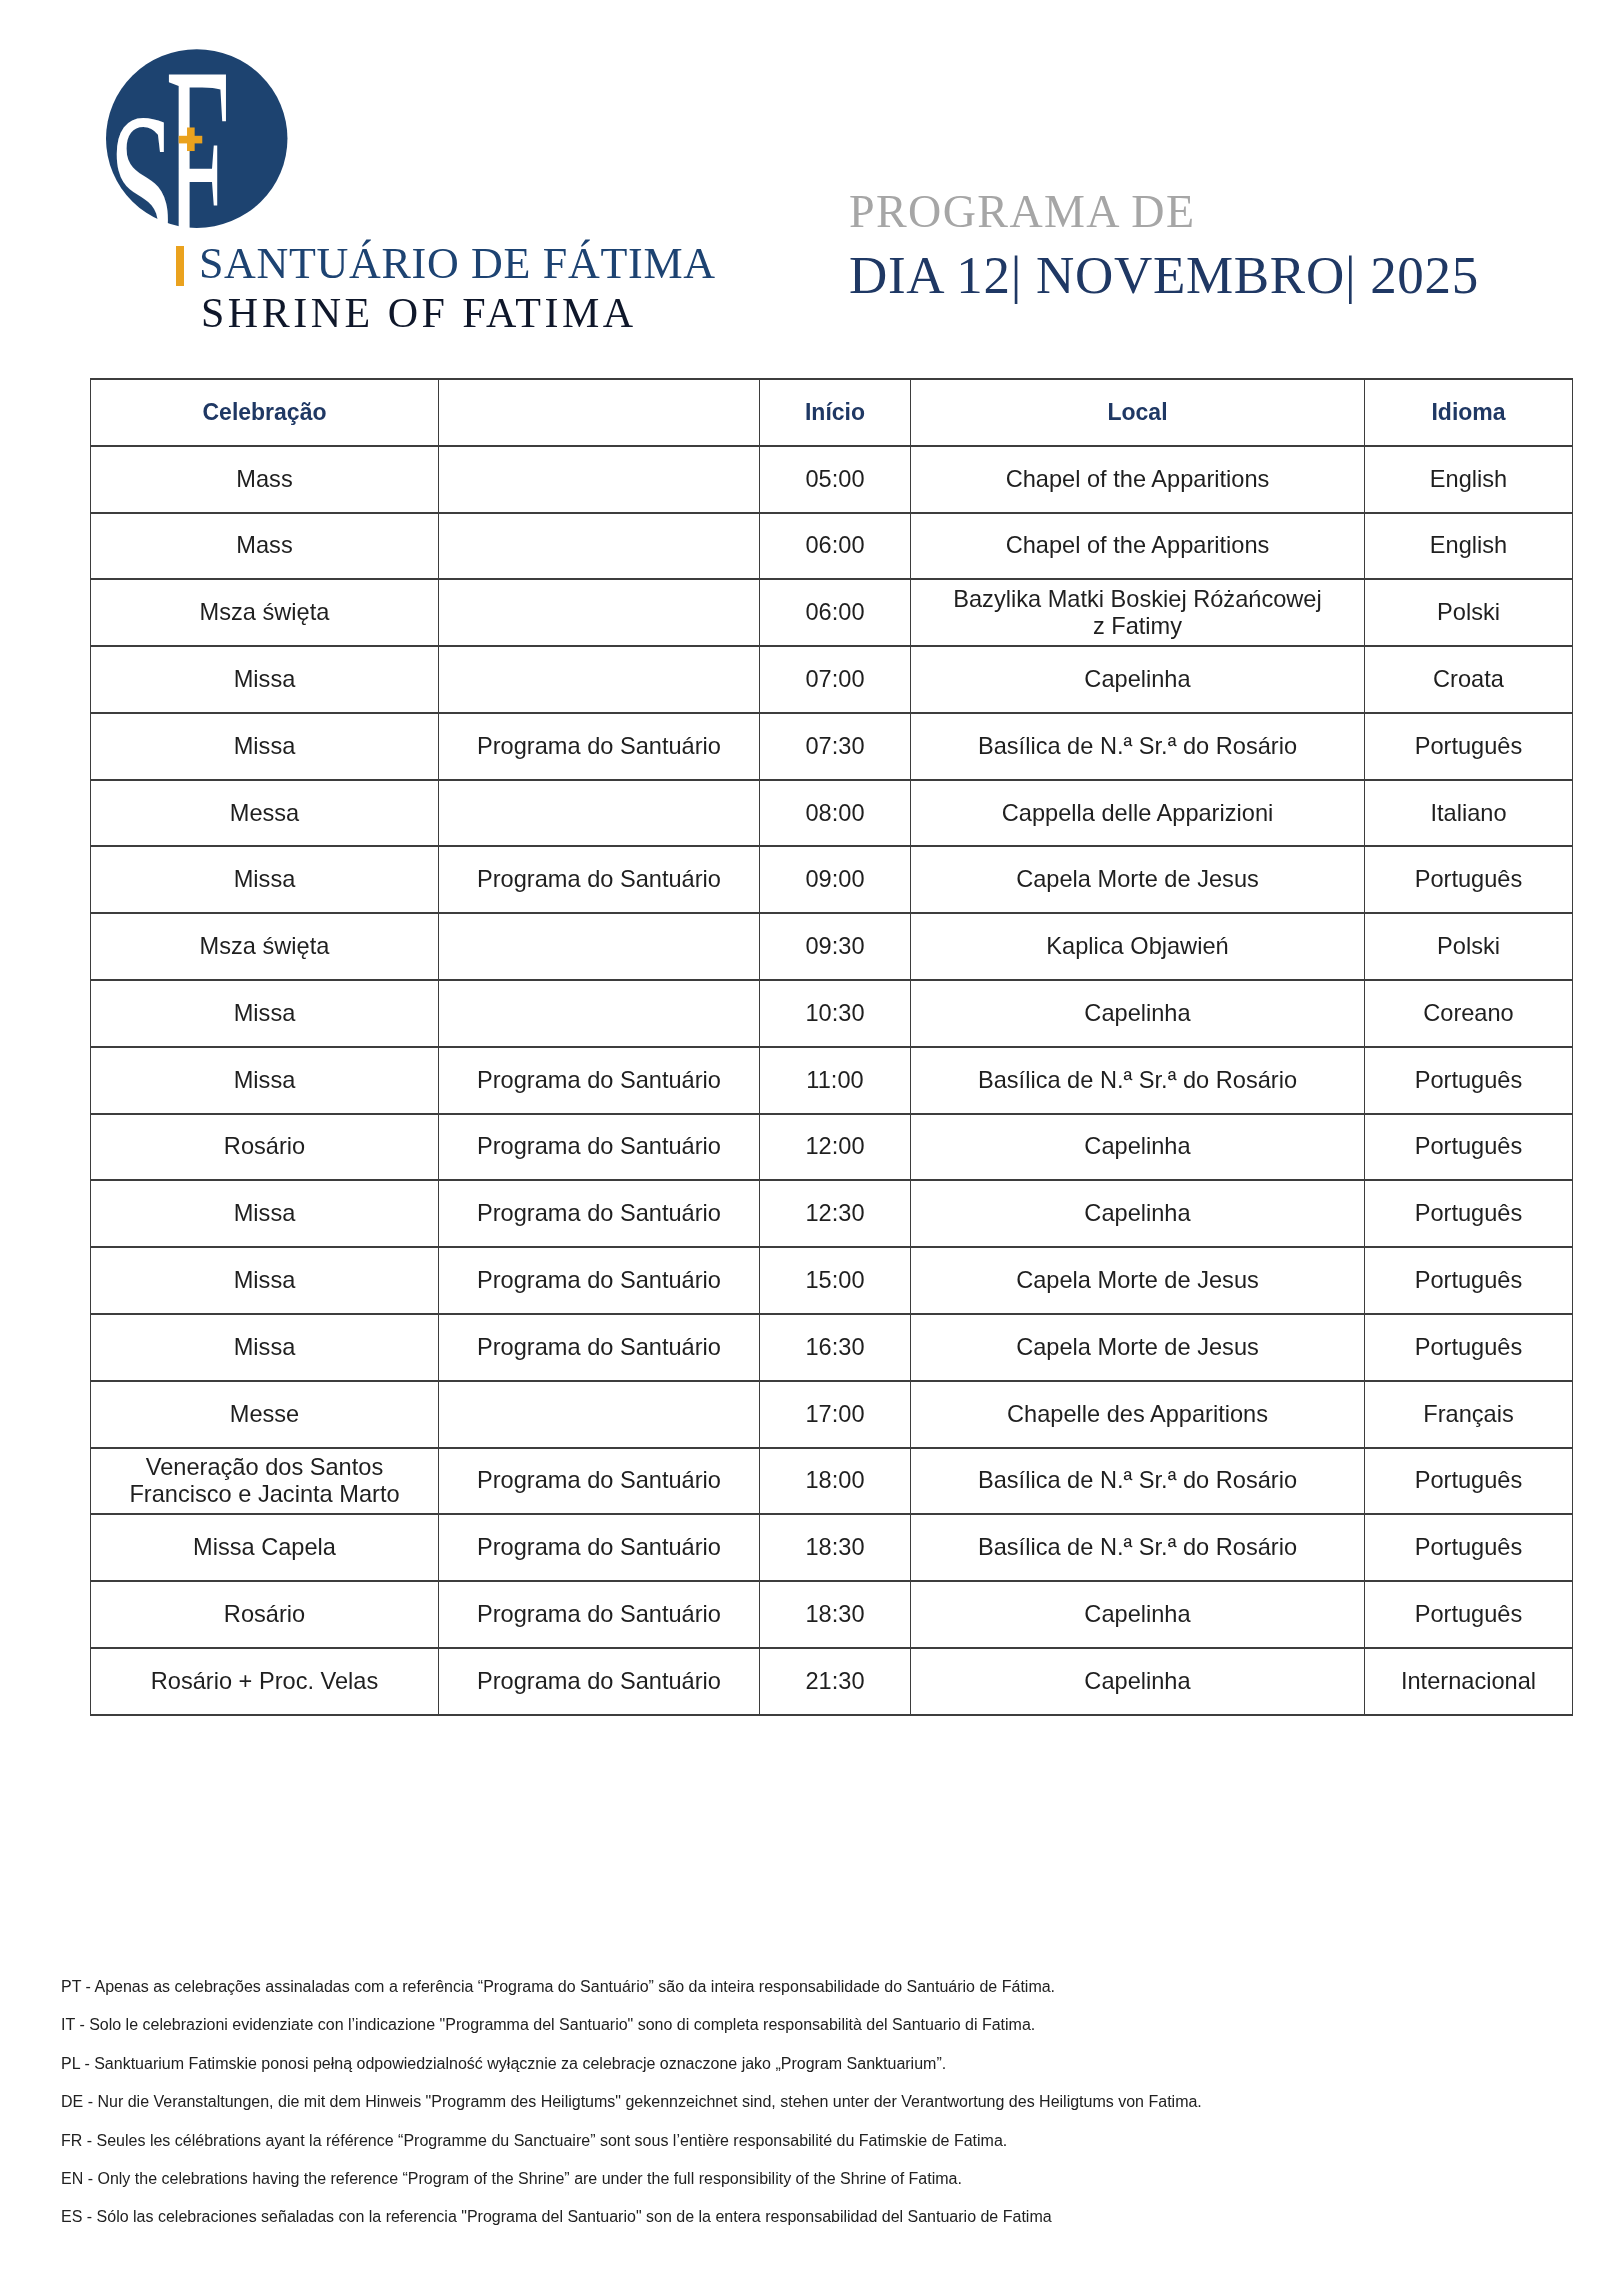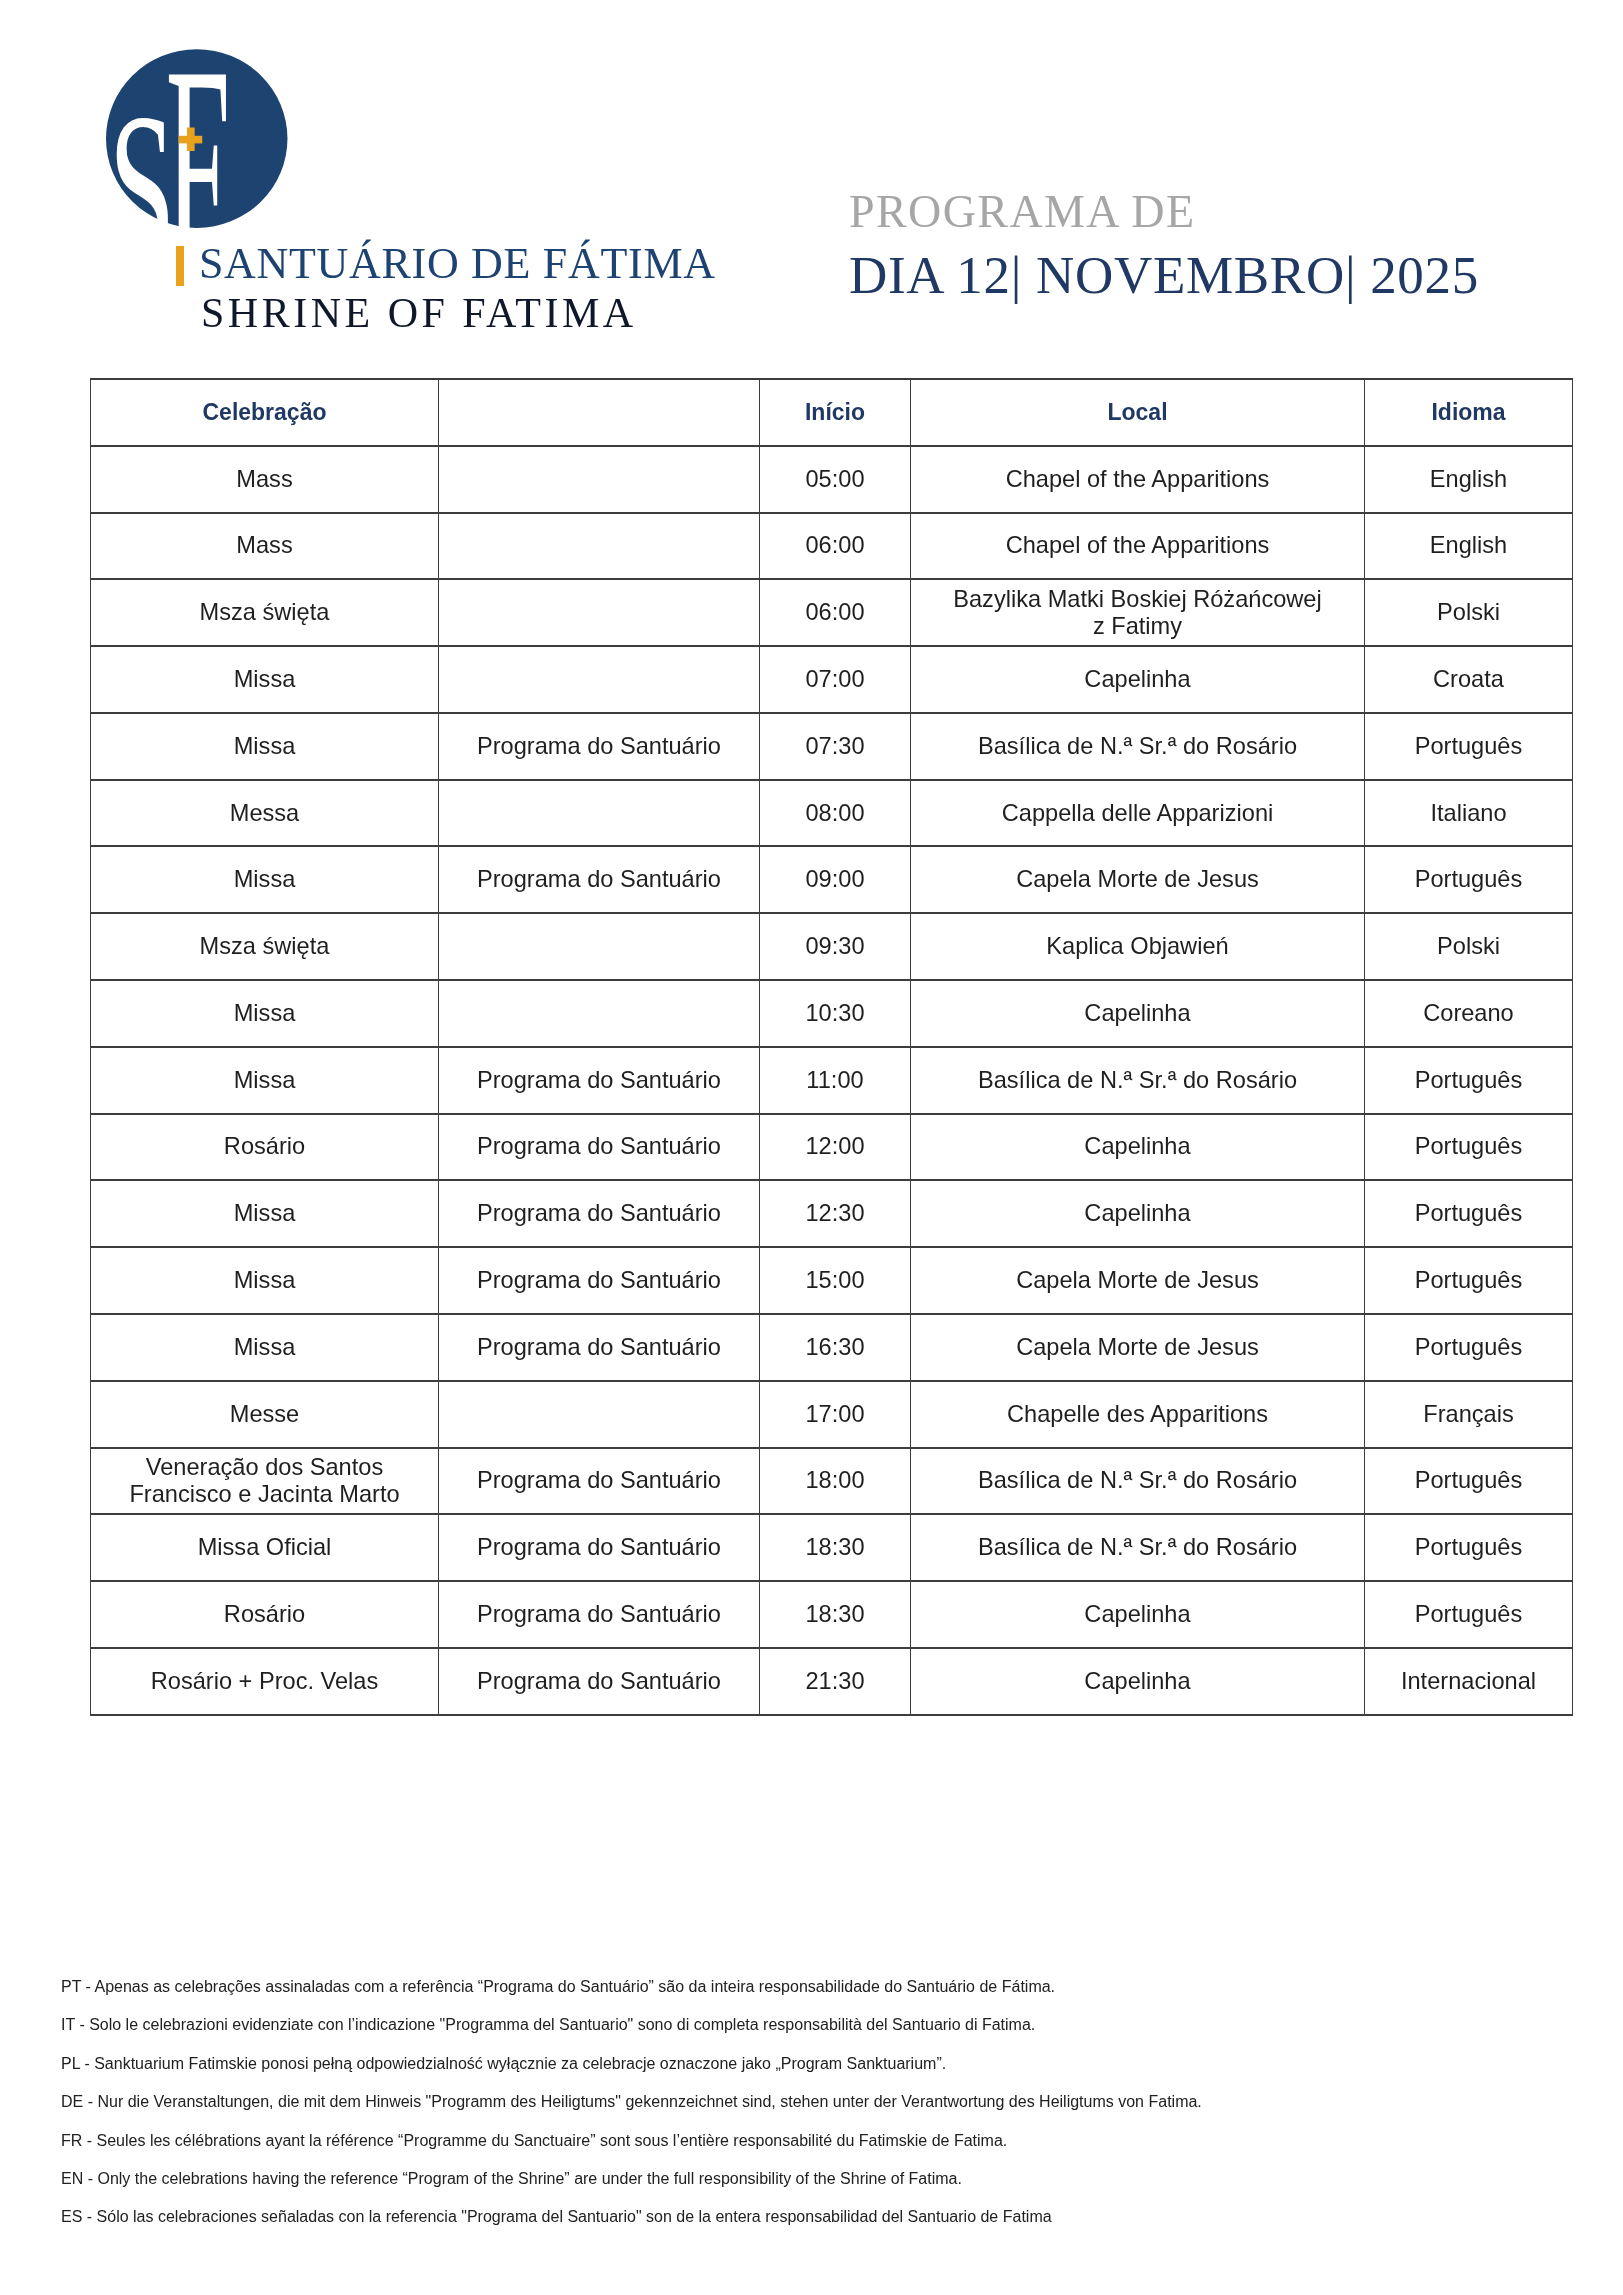--- a/index.html
+++ b/index.html
@@ -243,21 +243,21 @@
         </tr>
         <tr>
           <td>Veneração dos Santos
 Francisco e Jacinta Marto</td>
           <td>Programa do Santuário</td>
           <td>18:00</td>
           <td>Basílica de N.ª Sr.ª do Rosário</td>
           <td>Português</td>
         </tr>
         <tr>
-          <td>Missa Oficial</td>
+          <td>Missa Capela</td>
           <td>Programa do Santuário</td>
           <td>18:30</td>
           <td>Basílica de N.ª Sr.ª do Rosário</td>
           <td>Português</td>
         </tr>
         <tr>
           <td>Rosário</td>
           <td>Programa do Santuário</td>
           <td>18:30</td>
           <td>Capelinha</td>

